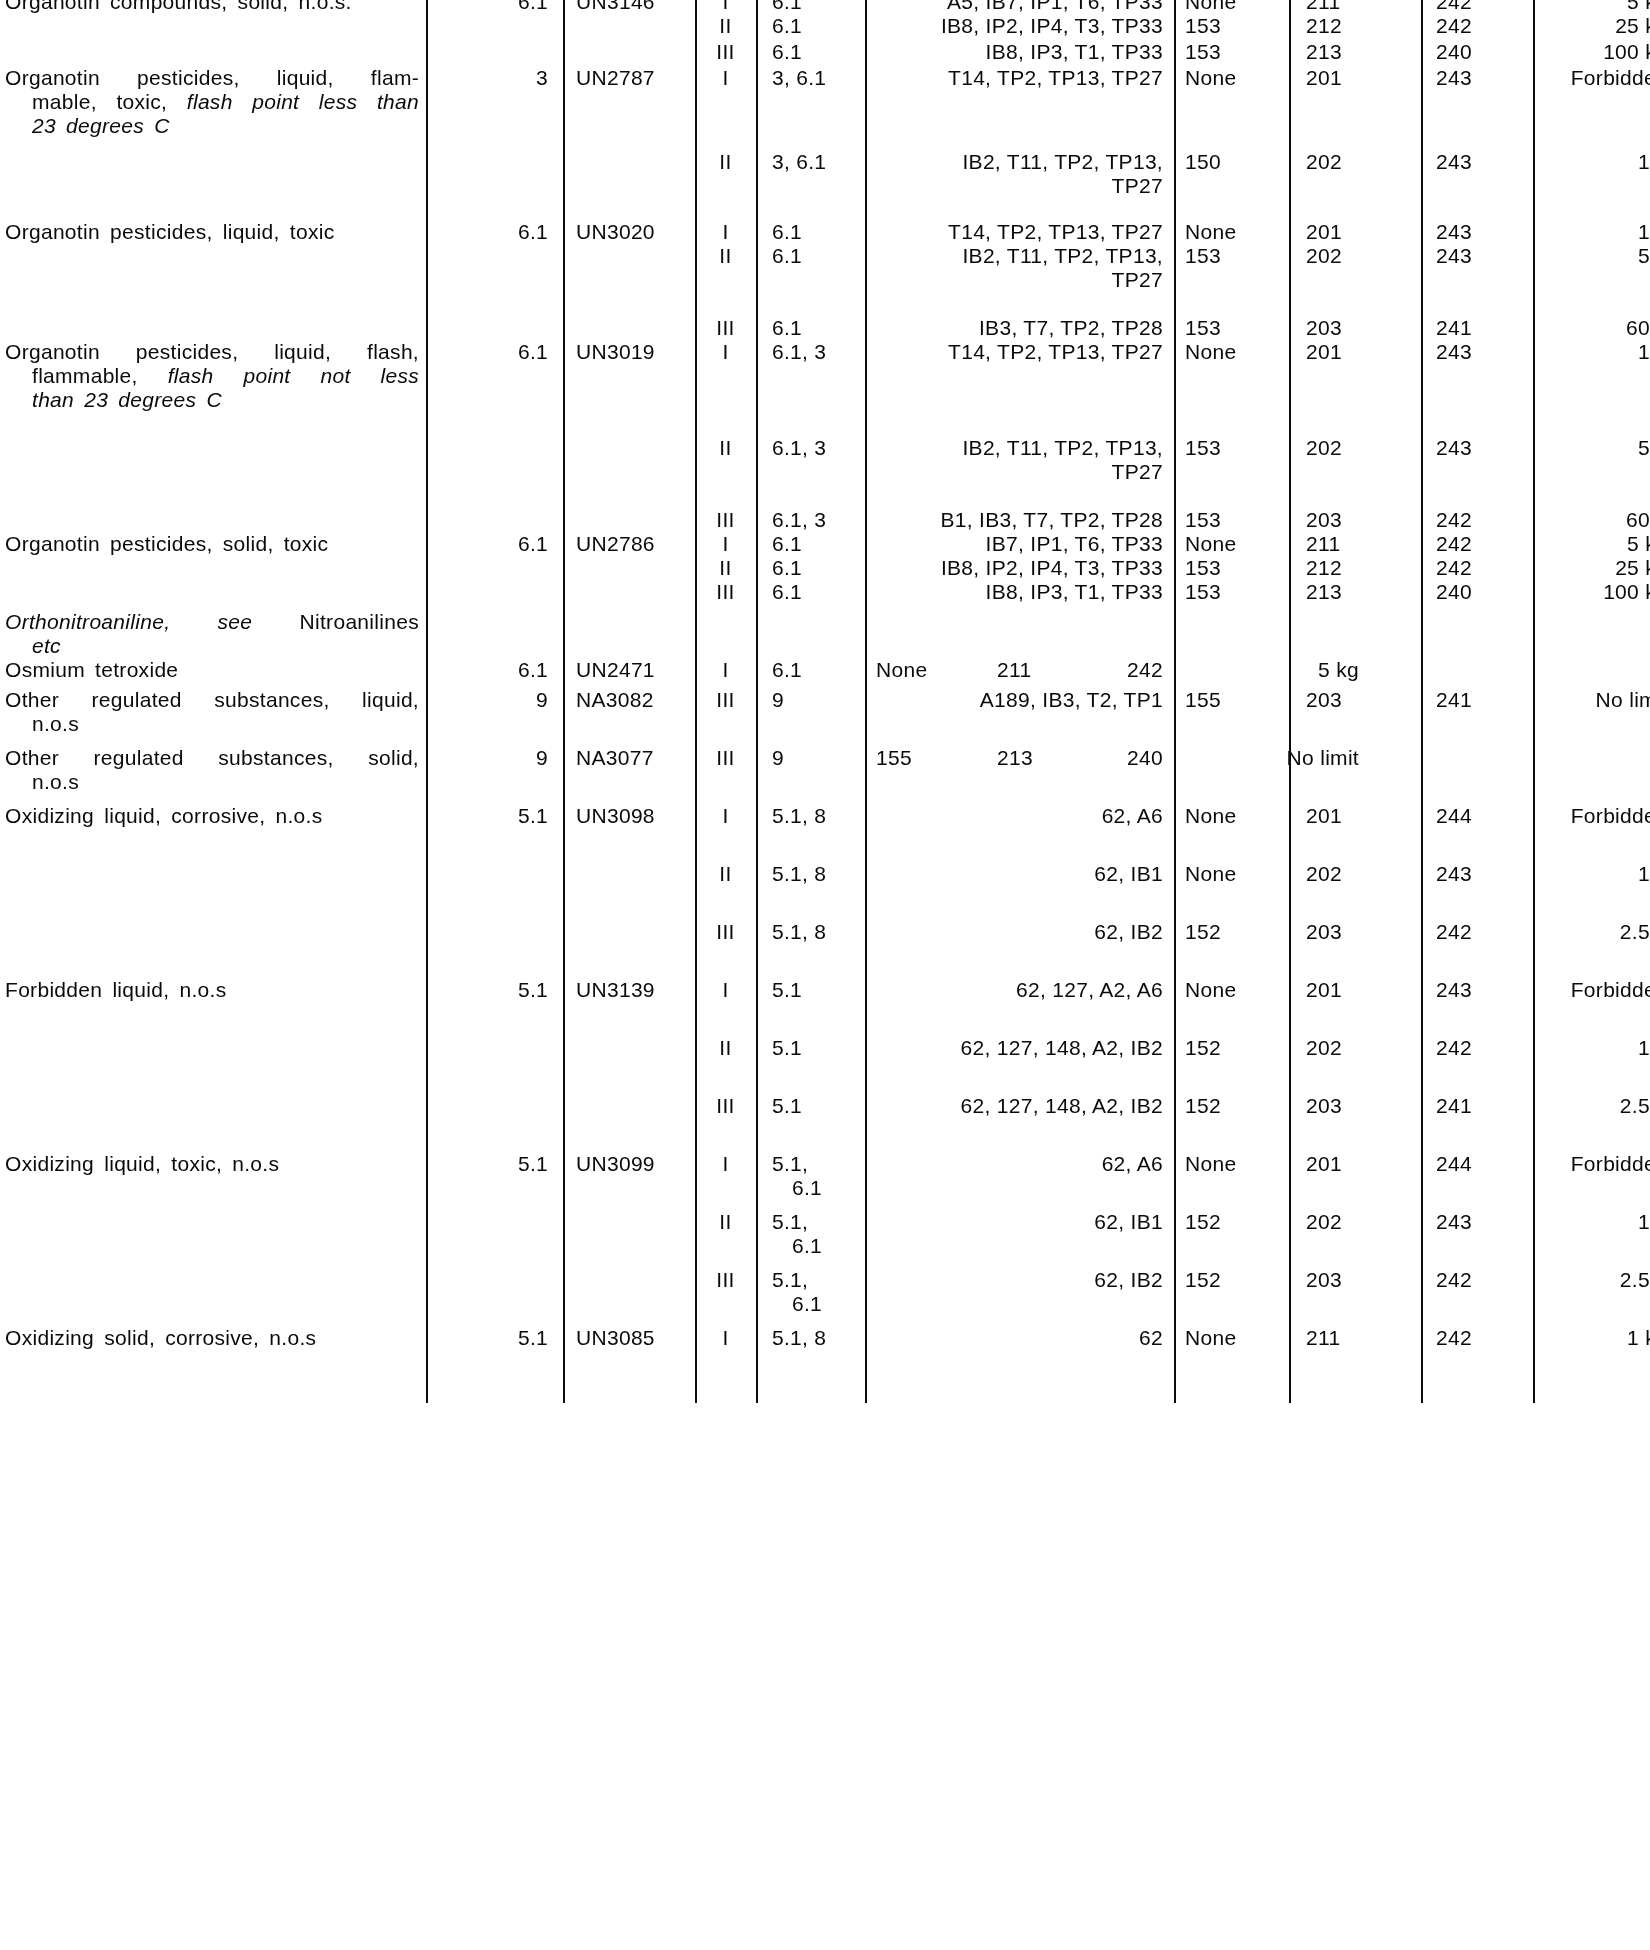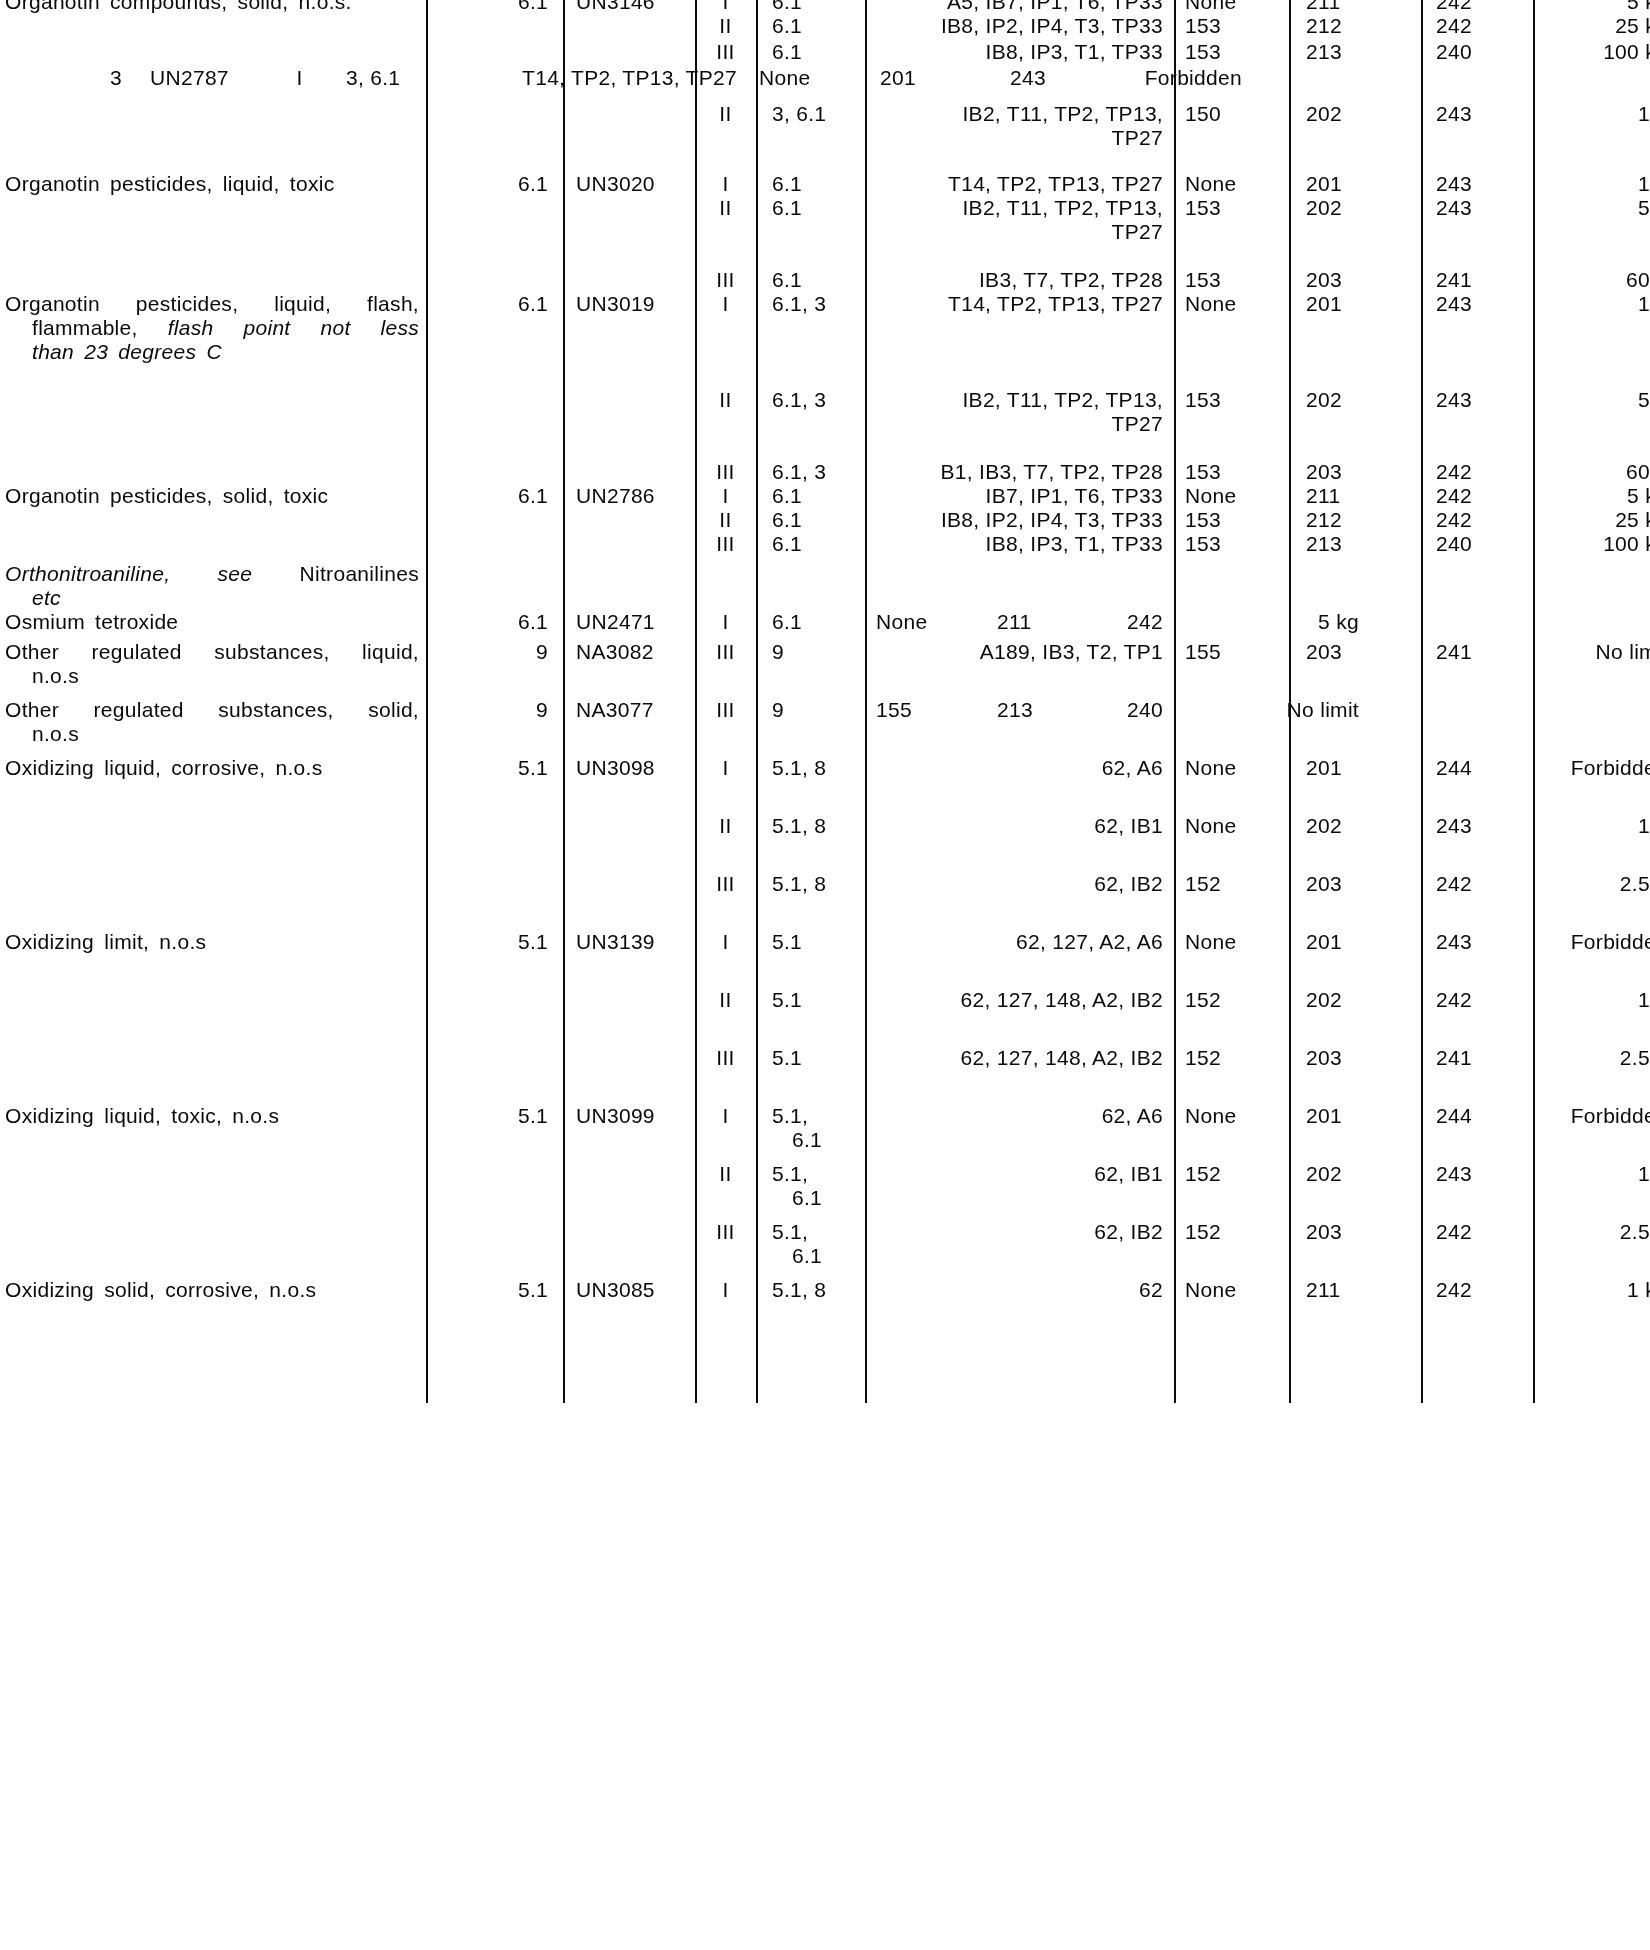--- a/index.html
+++ b/index.html
@@ -136,20 +136,25 @@
           <div class="ln">213</div>
         </div>
         <div class="cell c-bulk">
           <div class="ln">240</div>
         </div>
         <div class="cell c-qty">
           <div class="ln">100 kg</div>
         </div>
       </div>
       <div class="trow" style="margin-top: 2px;">
+        <div class="cell c-name">
+          <div class="ln just">Organotin pesticides, liquid, flam-</div>
+          <div class="ln cont just">mable, toxic, <i>flash point less than</i></div>
+          <div class="ln cont"><i>23 degrees C</i></div>
+        </div>
         <div class="cell c-class">
           <div class="ln">3</div>
         </div>
         <div class="cell c-id">
           <div class="ln">UN2787</div>
         </div>
         <div class="cell c-pg">
           <div class="ln">I</div>
         </div>
         <div class="cell c-label">
@@ -640,21 +645,21 @@
         </div>
         <div class="cell c-bulk">
           <div class="ln">242</div>
         </div>
         <div class="cell c-qty">
           <div class="ln">2.5 L</div>
         </div>
       </div>
       <div class="trow" style="margin-top: 34px;">
         <div class="cell c-name">
-          <div class="ln">Oxidizing limit, n.o.s</div>
+          <div class="ln">Forbidden liquid, n.o.s</div>
         </div>
         <div class="cell c-class">
           <div class="ln">5.1</div>
         </div>
         <div class="cell c-id">
           <div class="ln">UN3139</div>
         </div>
         <div class="cell c-pg">
           <div class="ln">I</div>
         </div>

